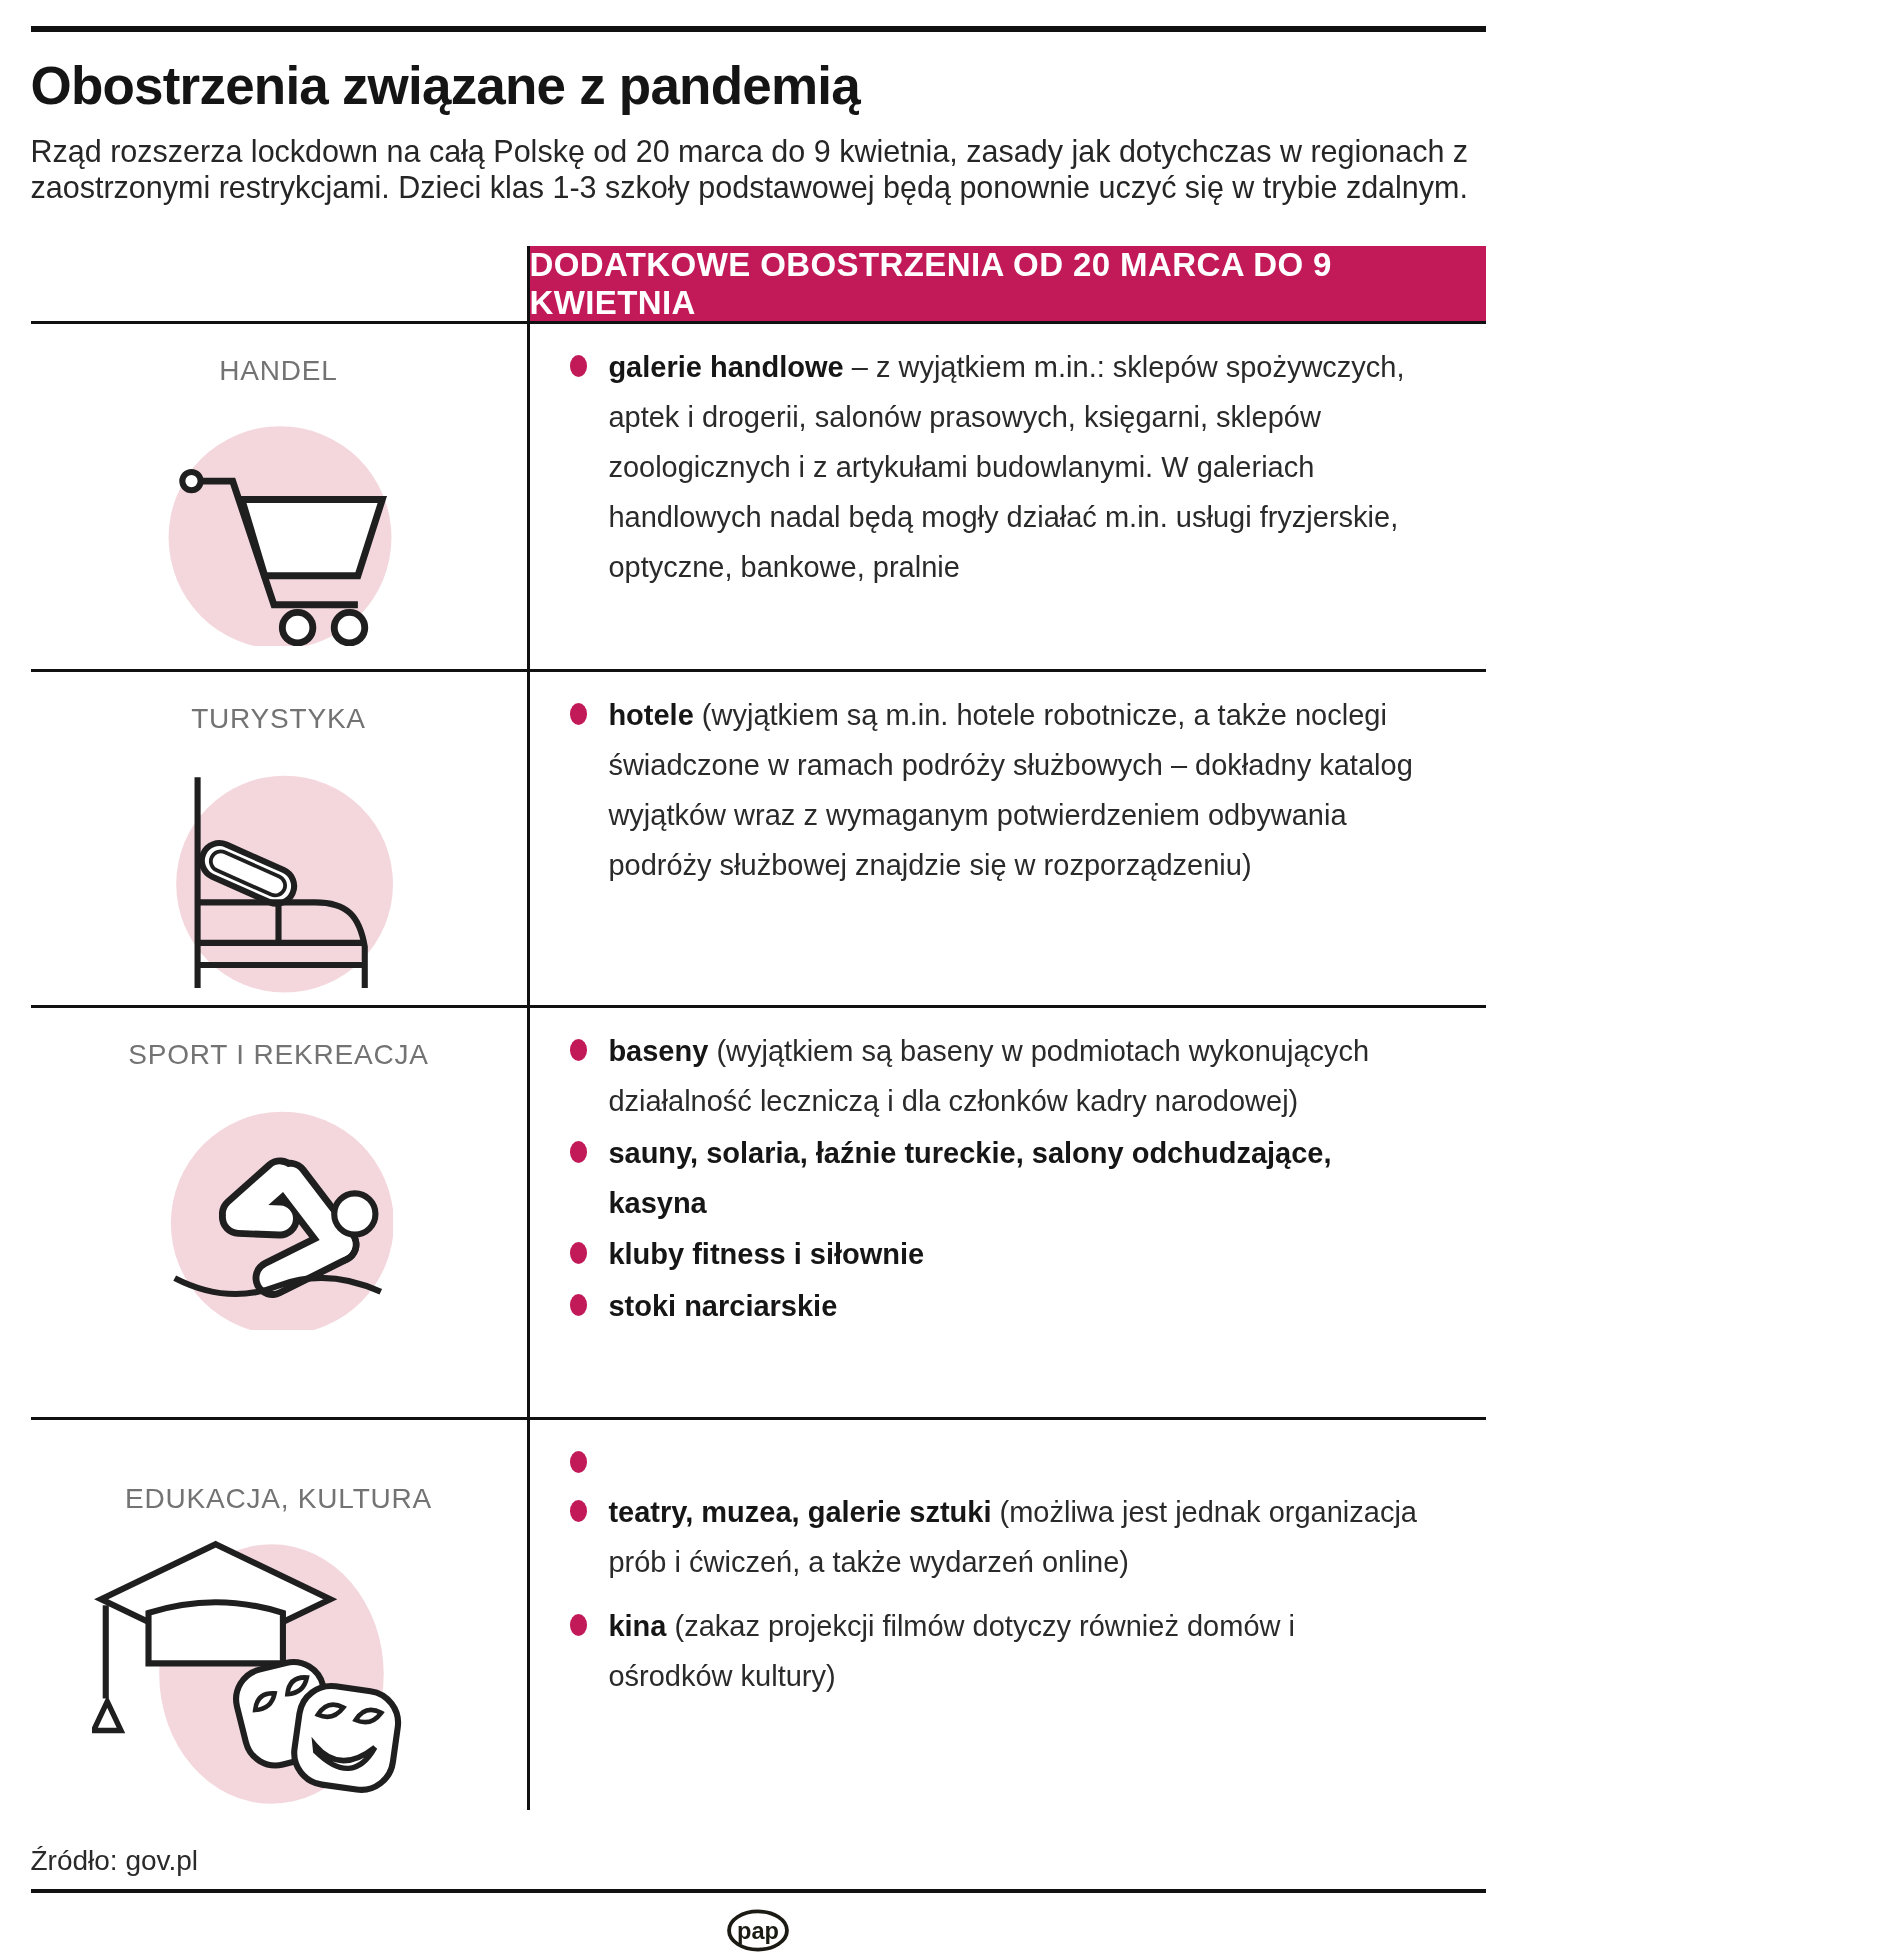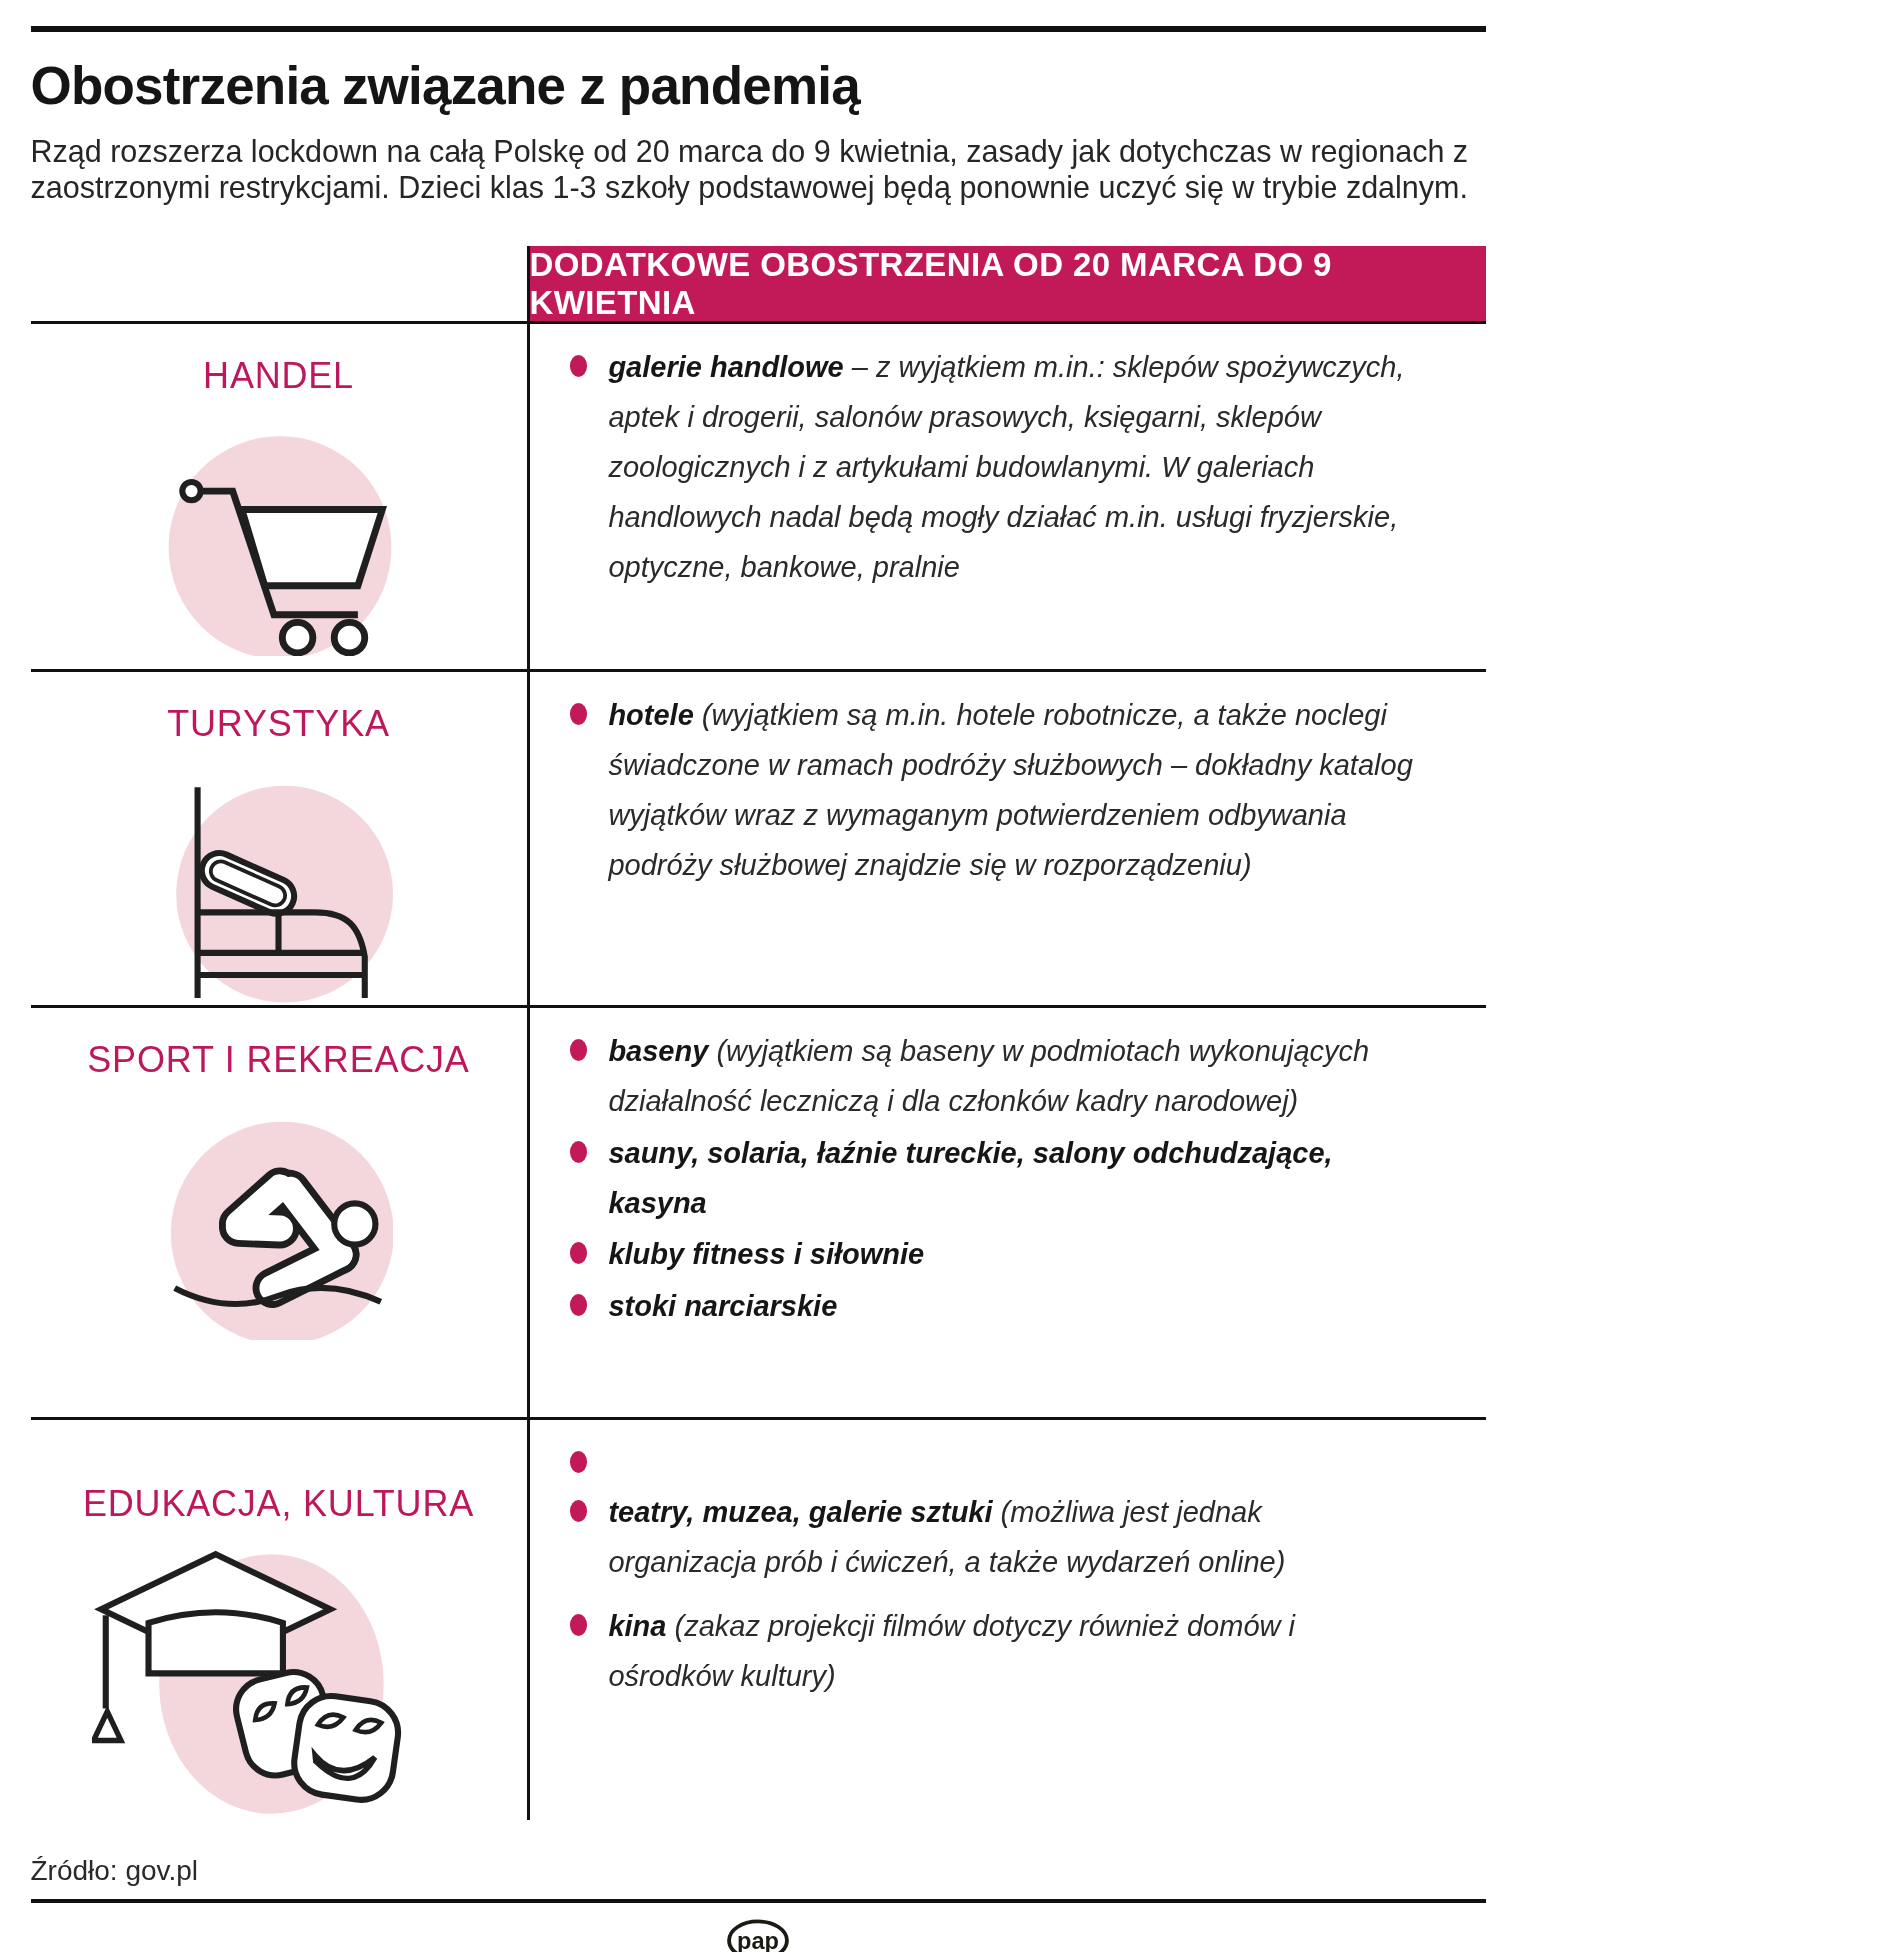--- a/index.html
+++ b/index.html
@@ -19,28 +19,28 @@
 
   .table{margin-top:41px;}
   .hrow{display:grid;grid-template-columns:496px 1fr;}
   .hbar{height:75px;background:var(--accent);border-left:3.1px solid var(--line);
         display:flex;align-items:center;justify-content:center;
         color:#ffffff;font-size:33px;font-weight:800;letter-spacing:0.4px;}
   .row{display:grid;grid-template-columns:496px 1fr;border-top:3.8px solid var(--line);}
   .row1{min-height:348px;} .row2{min-height:336px;} .row3{min-height:412px;} .row4{min-height:325px;}
 
   .cell-left{display:flex;flex-direction:column;align-items:center;padding-top:30.5px;}
-  .cat{font-size:36px;font-weight:400;letter-spacing:0.8px;color:#be185d;text-align:center;}
+  .cat{font-size:28px;font-weight:400;letter-spacing:0.8px;color:#737373;text-align:center;}
   svg.icon{margin-top:30.5px;}
   .row4 .cell-left{align-items:flex-start;margin-top:32px;}
   .row4 .cat{align-self:center;}
   .row4 svg.icon{margin-top:20px;margin-left:61px;}
 
   .cell-right{border-left:3.1px solid var(--line);padding:18.3px 69px 15.3px 40px;}
-  .item{display:flex;margin:0 0 1.5px 0;font-style:italic;}
+  .item{display:flex;margin:0 0 1.5px 0;}
   .row4 .item{margin-bottom:13.7px;}
   .dot{flex:none;width:17.5px;height:22px;border-radius:50%;background:var(--accent);margin-top:13px;margin-right:21.4px;}
   .txt{font-size:29px;line-height:50px;font-weight:400;color:#2a2a2a;}
   .txt b{font-weight:700;color:#161616;}
 
   .source{margin-top:35px;font-size:28px;font-weight:400;color:#2a2a2a;}
   .botbar{margin-top:12.2px;height:4.6px;background:var(--line);}
   .logo-row{margin-top:15.3px;display:flex;justify-content:center;}
   .pap text{font-family:"Liberation Sans",sans-serif;font-weight:800;font-size:31px;fill:#1b1b14;}
 

